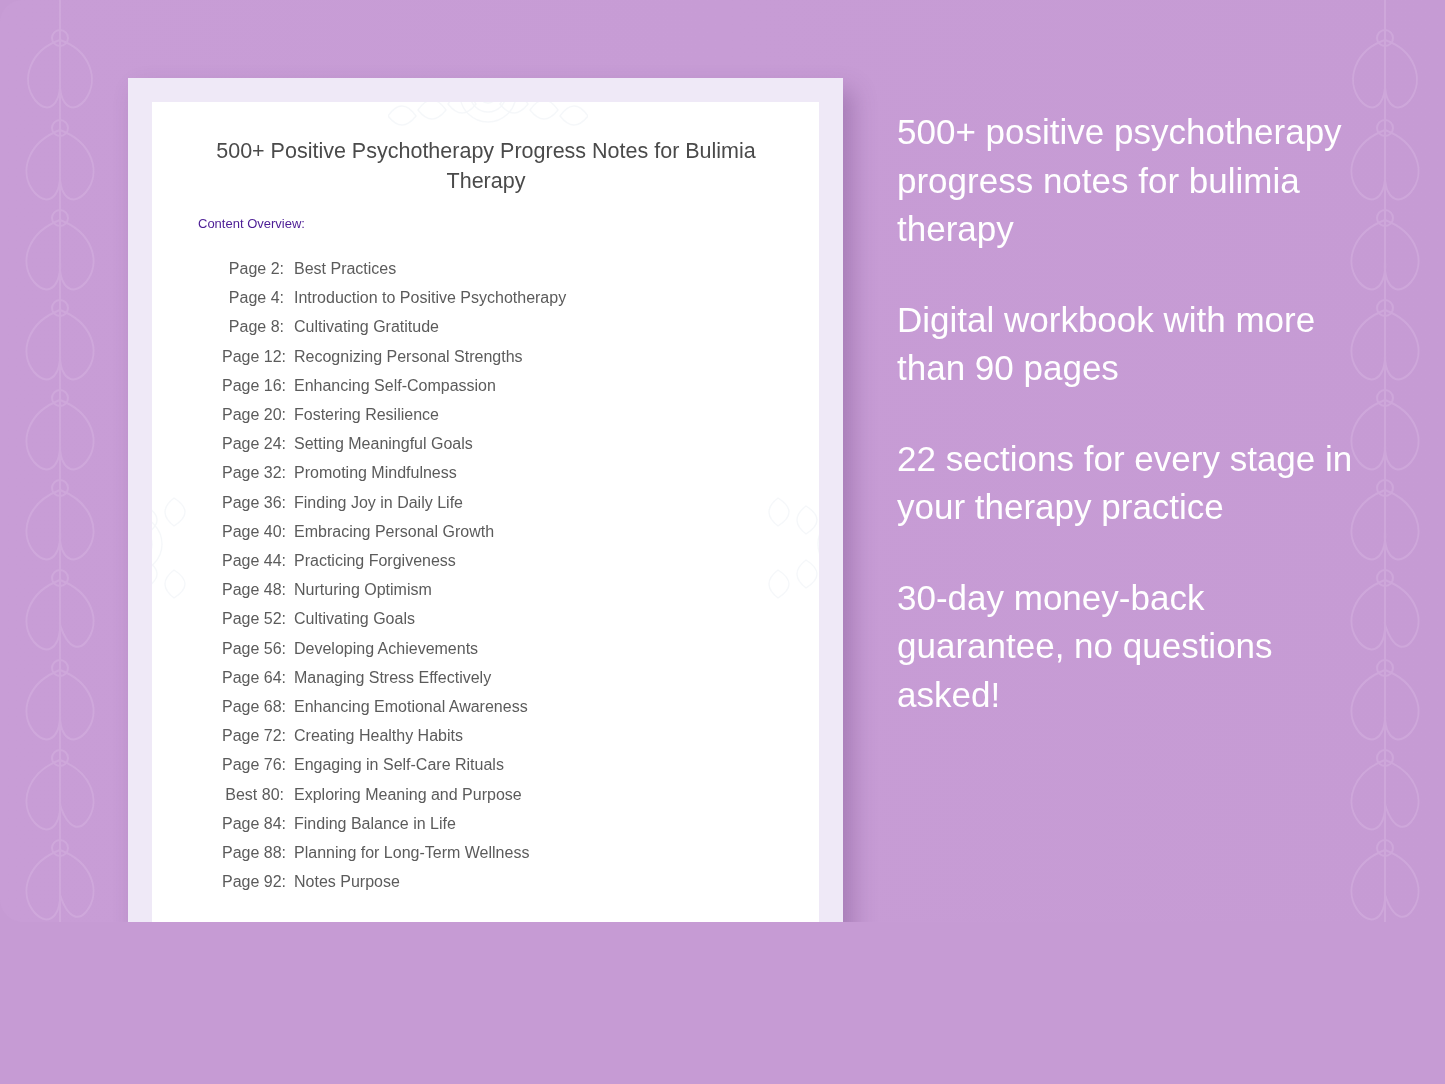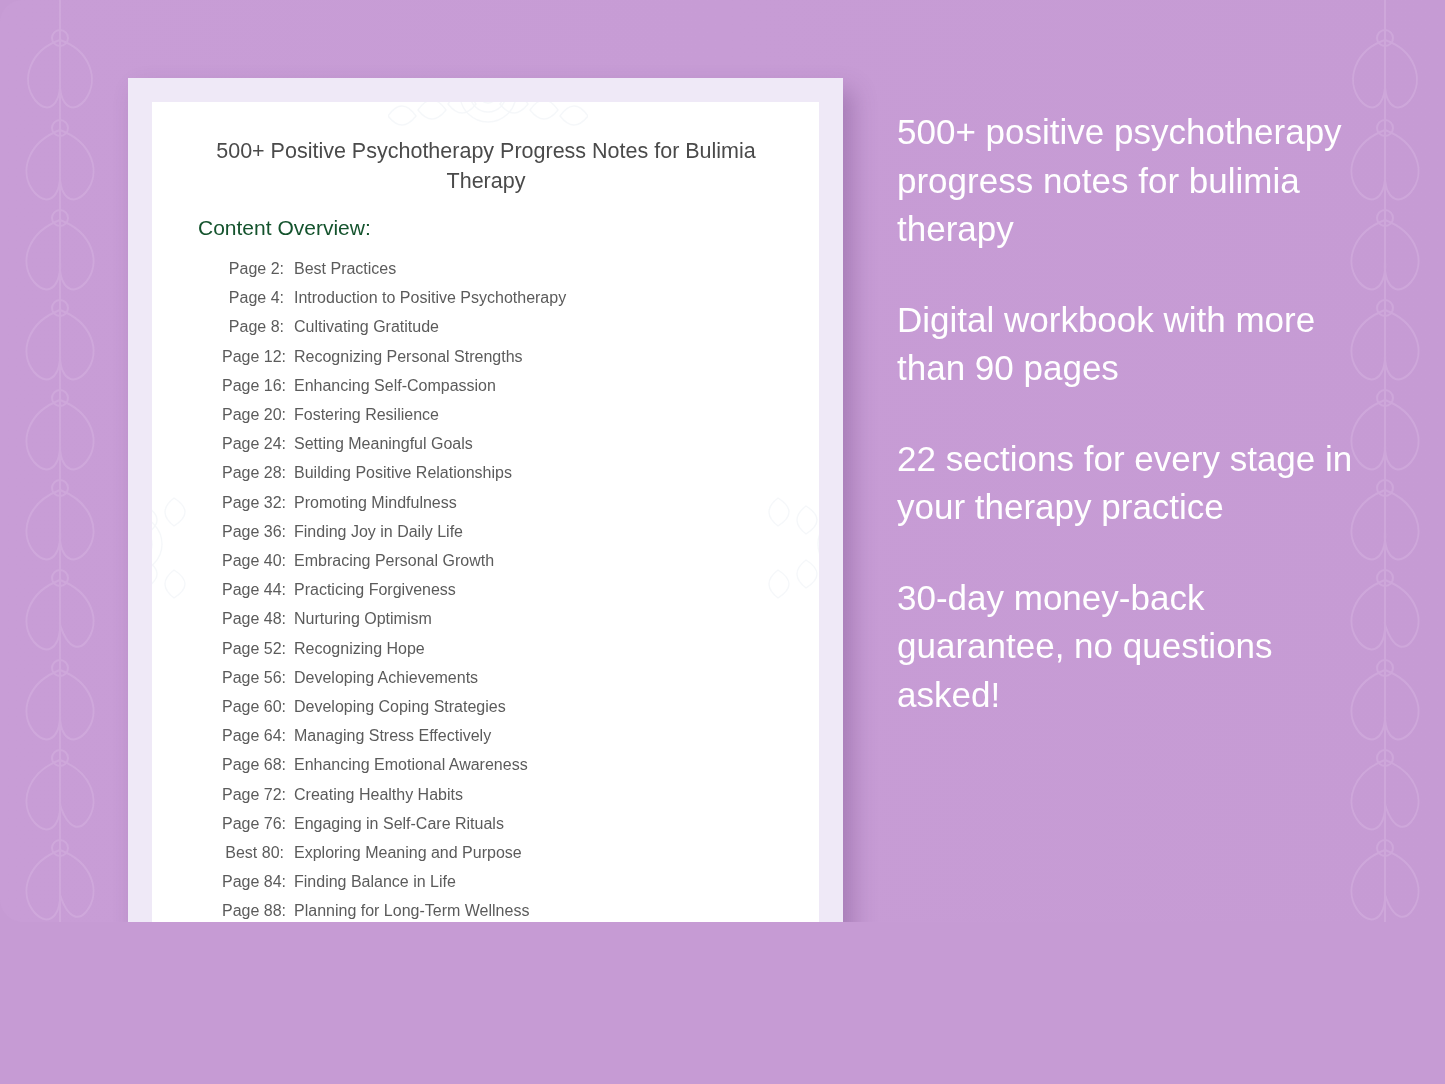--- a/index.html
+++ b/index.html
@@ -66,22 +66,22 @@
     font-size: 21.5px;
     line-height: 30px;
     color: #4a4a4a;
     font-family: "Liberation Sans", sans-serif;
     font-weight: 400;
   }
   .doc-subtitle {
     position: absolute;
     left: 46px;
     top: 114px;
-    font-size: 21px;
-    color: #14532d;
+    font-size: 13px;
+    color: #4c1d95;
   }
   .toc {
     position: absolute;
     left: 70px;
     top: 152px;
     width: 560px;
   }
   .toc-row {
     display: flex;
     font-size: 16px;
@@ -291,24 +291,20 @@
         </div>
         <div class="toc-row">
           <span class="toc-page">Page 20:</span>
           <span class="toc-label">Fostering Resilience</span>
         </div>
         <div class="toc-row">
           <span class="toc-page">Page 24:</span>
           <span class="toc-label">Setting Meaningful Goals</span>
         </div>
         <div class="toc-row">
-          <span class="toc-page">Page 28:</span>
-          <span class="toc-label">Building Positive Relationships</span>
-        </div>
-        <div class="toc-row">
           <span class="toc-page">Page 32:</span>
           <span class="toc-label">Promoting Mindfulness</span>
         </div>
         <div class="toc-row">
           <span class="toc-page">Page 36:</span>
           <span class="toc-label">Finding Joy in Daily Life</span>
         </div>
         <div class="toc-row">
           <span class="toc-page">Page 40:</span>
           <span class="toc-label">Embracing Personal Growth</span>
@@ -316,29 +312,25 @@
         <div class="toc-row">
           <span class="toc-page">Page 44:</span>
           <span class="toc-label">Practicing Forgiveness</span>
         </div>
         <div class="toc-row">
           <span class="toc-page">Page 48:</span>
           <span class="toc-label">Nurturing Optimism</span>
         </div>
         <div class="toc-row">
           <span class="toc-page">Page 52:</span>
-          <span class="toc-label">Recognizing Hope</span>
+          <span class="toc-label">Cultivating Goals</span>
         </div>
         <div class="toc-row">
           <span class="toc-page">Page 56:</span>
           <span class="toc-label">Developing Achievements</span>
-        </div>
-        <div class="toc-row">
-          <span class="toc-page">Page 60:</span>
-          <span class="toc-label">Developing Coping Strategies</span>
         </div>
         <div class="toc-row">
           <span class="toc-page">Page 64:</span>
           <span class="toc-label">Managing Stress Effectively</span>
         </div>
         <div class="toc-row">
           <span class="toc-page">Page 68:</span>
           <span class="toc-label">Enhancing Emotional Awareness</span>
         </div>
         <div class="toc-row">

